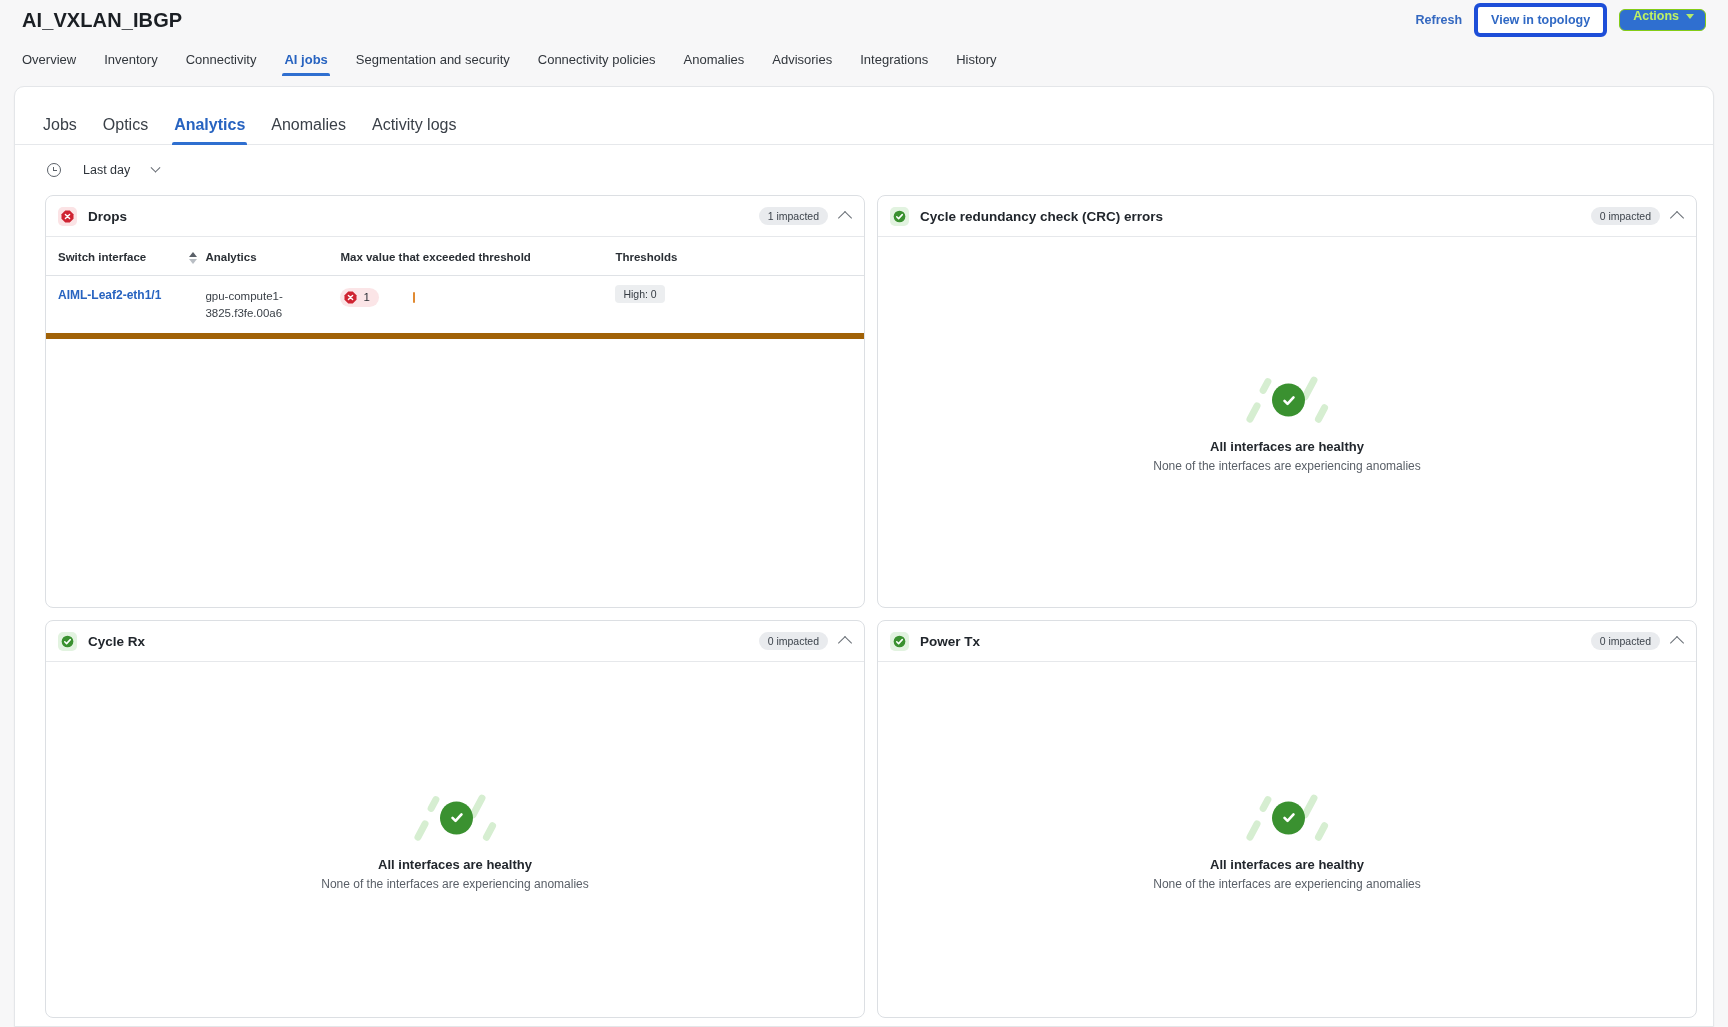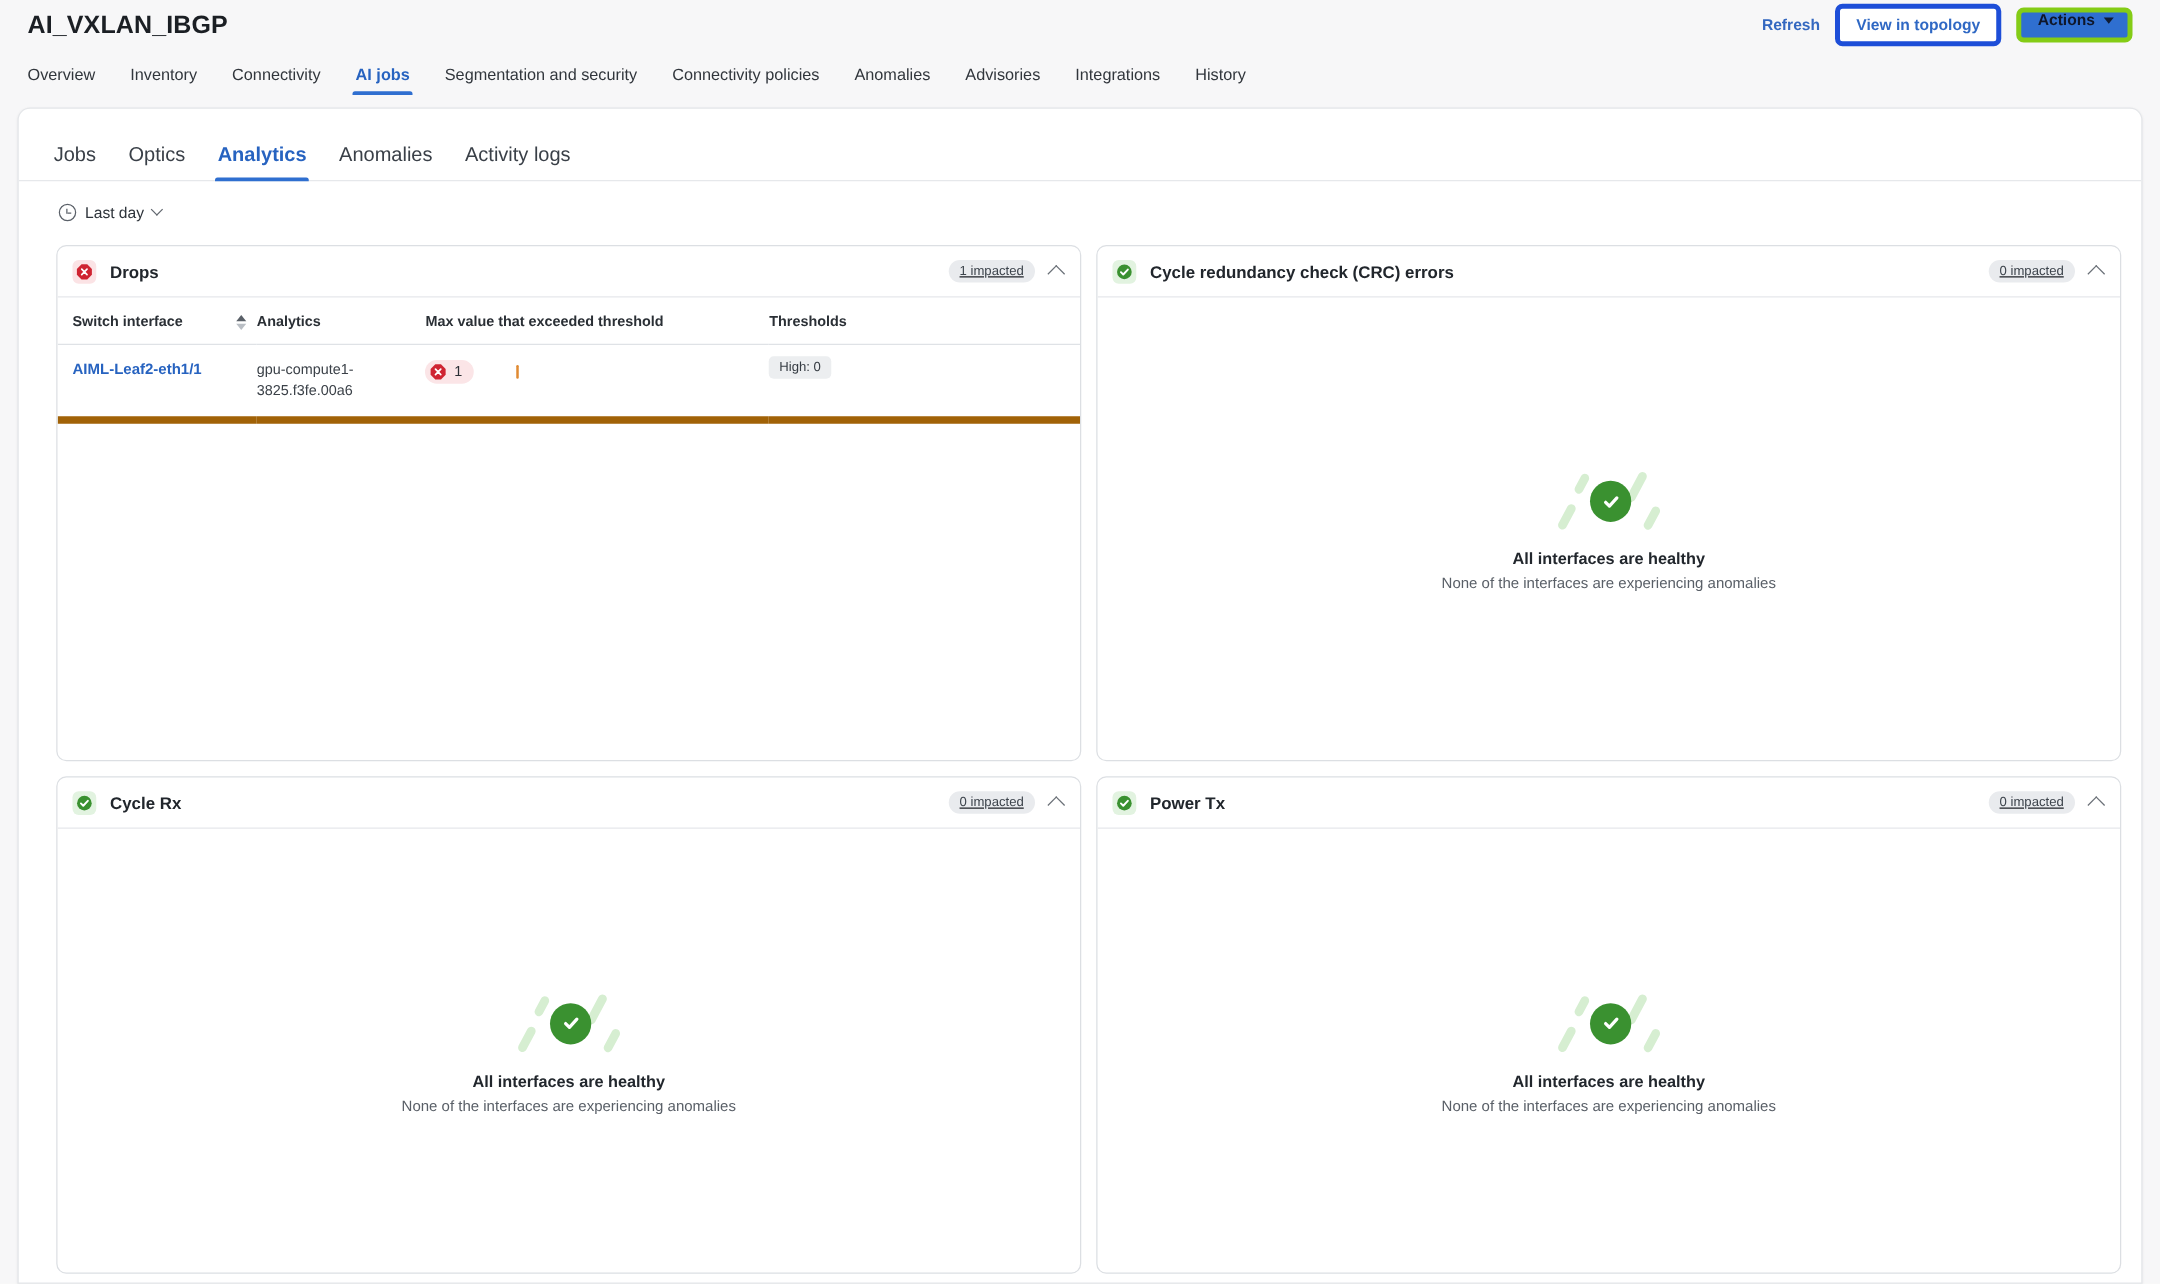--- a/index.html
+++ b/index.html
@@ -29,21 +29,21 @@
     color: #3468c0; font-size: 12.5px; font-weight: bold; cursor: pointer;
     background: none; border: none; font-family: inherit;
   }
   .ghost-btn {
     border: 4px solid #1d4ed8; color: #2f68c4; background: #fff;
     border-radius: 6px; font-size: 12.5px; font-weight: bold;
     padding: 7px 13px; cursor: pointer; font-family: inherit;
     line-height: 1;
   }
   .primary-btn {
-    border: 4px solid #84cc16; background: #2f6fd0; color: #0f172a;
+    border: 1px solid #84cc16; background: #2f6fd0; color: #bef264;
     border-radius: 6px; font-size: 12.5px; font-weight: bold;
     padding: 0 11px 7px 13px; cursor: pointer; font-family: inherit;
     display: inline-flex; align-items: center; gap: 7px; line-height: 1;
   }
   .caret-down {
     width: 0; height: 0; border-left: 4px solid transparent;
     border-right: 4px solid transparent; border-top: 5px solid currentColor;
     opacity: .95;
   }
 
@@ -85,21 +85,21 @@
   }
   .subtab.active { color: #2763c0; font-weight: bold; }
   .subtab.active::after {
     content: ""; position: absolute; left: -2px; right: -2px; bottom: -1px;
     height: 3px; background: #2f6fd0; border-radius: 2px 2px 0 0;
   }
 
   
   .filter-bar { padding: 14px 28px 0 30px; }
   .time-filter {
-    display: inline-flex; align-items: center; gap: 7px;
+    display: inline-flex; align-items: center; gap: 22px;
     font-size: 12.5px; color: #2e343b; cursor: pointer;
     padding: 4px 2px;
   }
   .clock {
     width: 14px; height: 14px; border: 1.4px solid #5b6169; border-radius: 50%;
     position: relative; flex: none;
   }
   .clock::before {
     content: ""; position: absolute; left: 5.2px; top: 2.6px;
     width: 1.3px; height: 4.4px; background: #5b6169;
@@ -125,21 +125,21 @@
   .panel.tall { height: 413px; }
   .panel.tall2 { height: 398px; }
 
   .panel-head {
     display: flex; align-items: center; justify-content: space-between;
     height: 41px; padding: 0 14px 0 12px;
     border-bottom: 1px solid #e6e8eb;
   }
   .panel-head-left { display: flex; align-items: center; gap: 11px; }
   .panel-title { font-size: 13.5px; font-weight: bold; color: #21262c; }
-  .panel-head-right { display: flex; align-items: center; gap: 12px; text-decoration: underline; }
+  .panel-head-right { display: flex; align-items: center; gap: 12px; }
 
   .status-ico { width: 19px; height: 19px; border-radius: 5px; flex: none;
     display: flex; align-items: center; justify-content: center; }
   .status-ico.bad { background: #fbe3e5; }
   .status-ico.ok  { background: #e2f3e0; }
 
   .pill {
     background: #e9ebee; color: #3c434b; font-size: 10.5px;
     border-radius: 10px; padding: 3px 9px; white-space: nowrap;
   }

